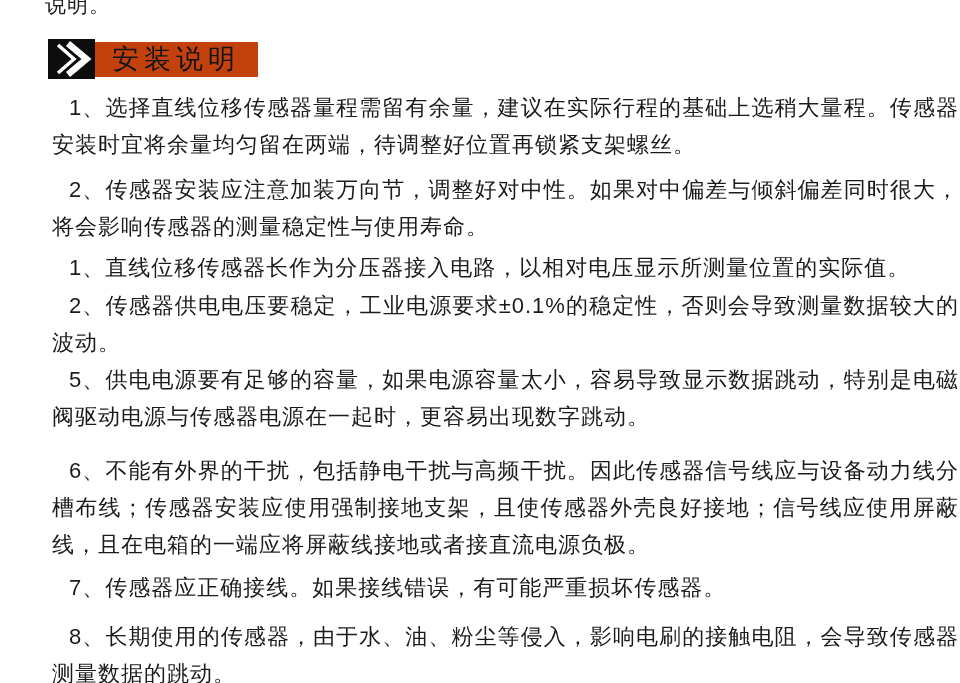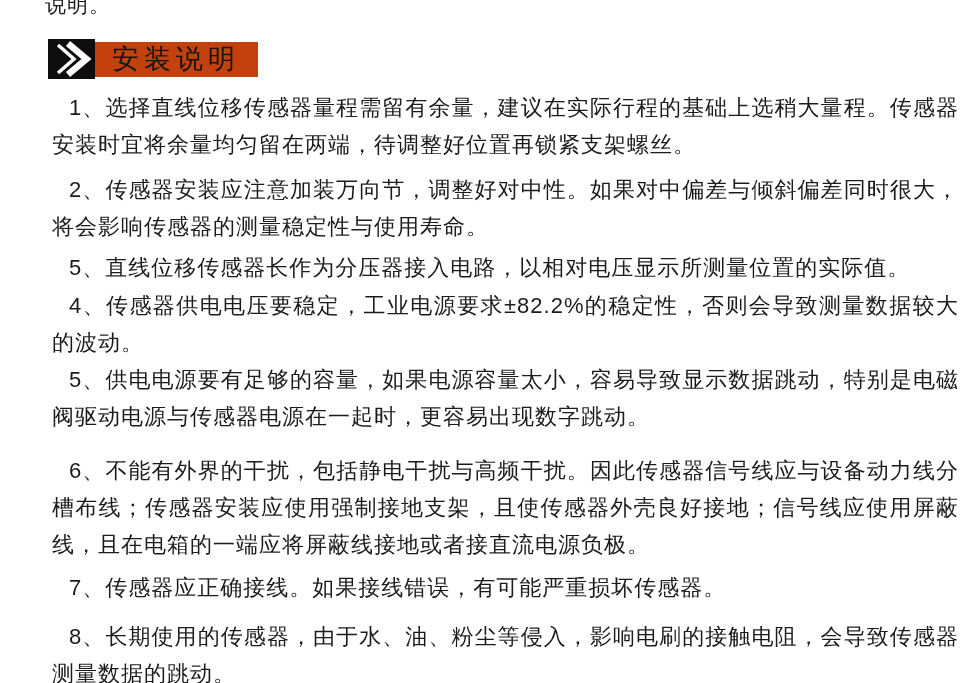--- a/index.html
+++ b/index.html
@@ -96,19 +96,19 @@
     <polyline points="20,4.5 38.5,20 20,35.5" fill="none" stroke="#ffffff" stroke-width="6.5"></polyline>
   </svg>
   <div class="title-box">
     <span class="title-text">安装说明</span>
   </div>
 </div>
 
 <div class="content">
   <p>1、选择直线位移传感器量程需留有余量，建议在实际行程的基础上选稍大量程。传感器安装时宜将余量均匀留在两端，待调整好位置再锁紧支架螺丝。</p>
   <p>2、传感器安装应注意加装万向节，调整好对中性。如果对中偏差与倾斜偏差同时很大，将会影响传感器的测量稳定性与使用寿命。</p>
-  <p>5、直线位移传感器长作为分压器接入电路，以相对电压显示所测量位置的实际值。</p>
-  <p>4、传感器供电电压要稳定，工业电源要求±82.2%的稳定性，否则会导致测量数据较大的波动。</p>
+  <p>1、直线位移传感器长作为分压器接入电路，以相对电压显示所测量位置的实际值。</p>
+  <p>2、传感器供电电压要稳定，工业电源要求±0.1%的稳定性，否则会导致测量数据较大的波动。</p>
   <p>5、供电电源要有足够的容量，如果电源容量太小，容易导致显示数据跳动，特别是电磁阀驱动电源与传感器电源在一起时，更容易出现数字跳动。</p>
   <p>6、不能有外界的干扰，包括静电干扰与高频干扰。因此传感器信号线应与设备动力线分槽布线；传感器安装应使用强制接地支架，且使传感器外壳良好接地；信号线应使用屏蔽线，且在电箱的一端应将屏蔽线接地或者接直流电源负极。</p>
   <p>7、传感器应正确接线。如果接线错误，有可能严重损坏传感器。</p>
   <p>8、长期使用的传感器，由于水、油、粉尘等侵入，影响电刷的接触电阻，会导致传感器测量数据的跳动。</p>
 </div>
 
 </body></html>

